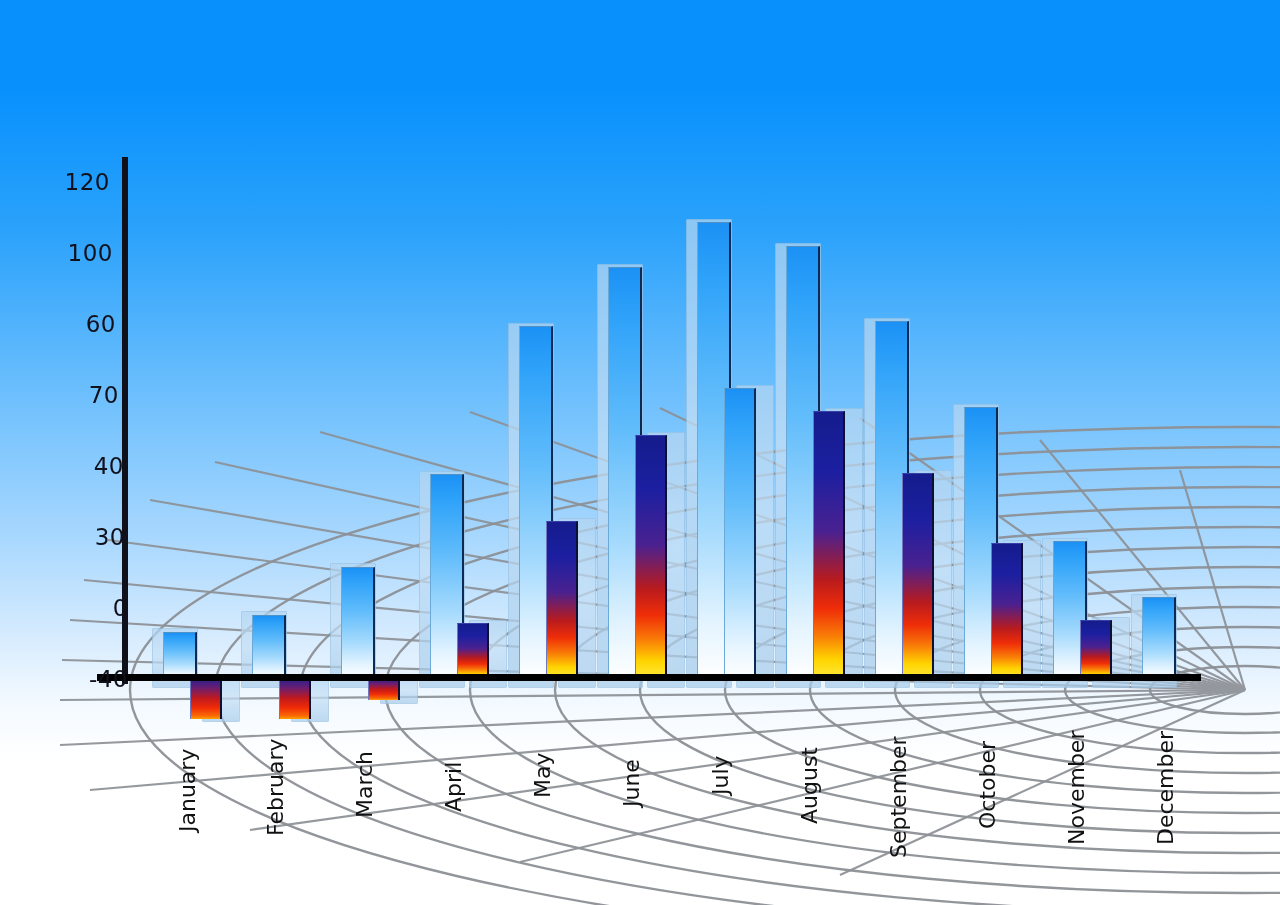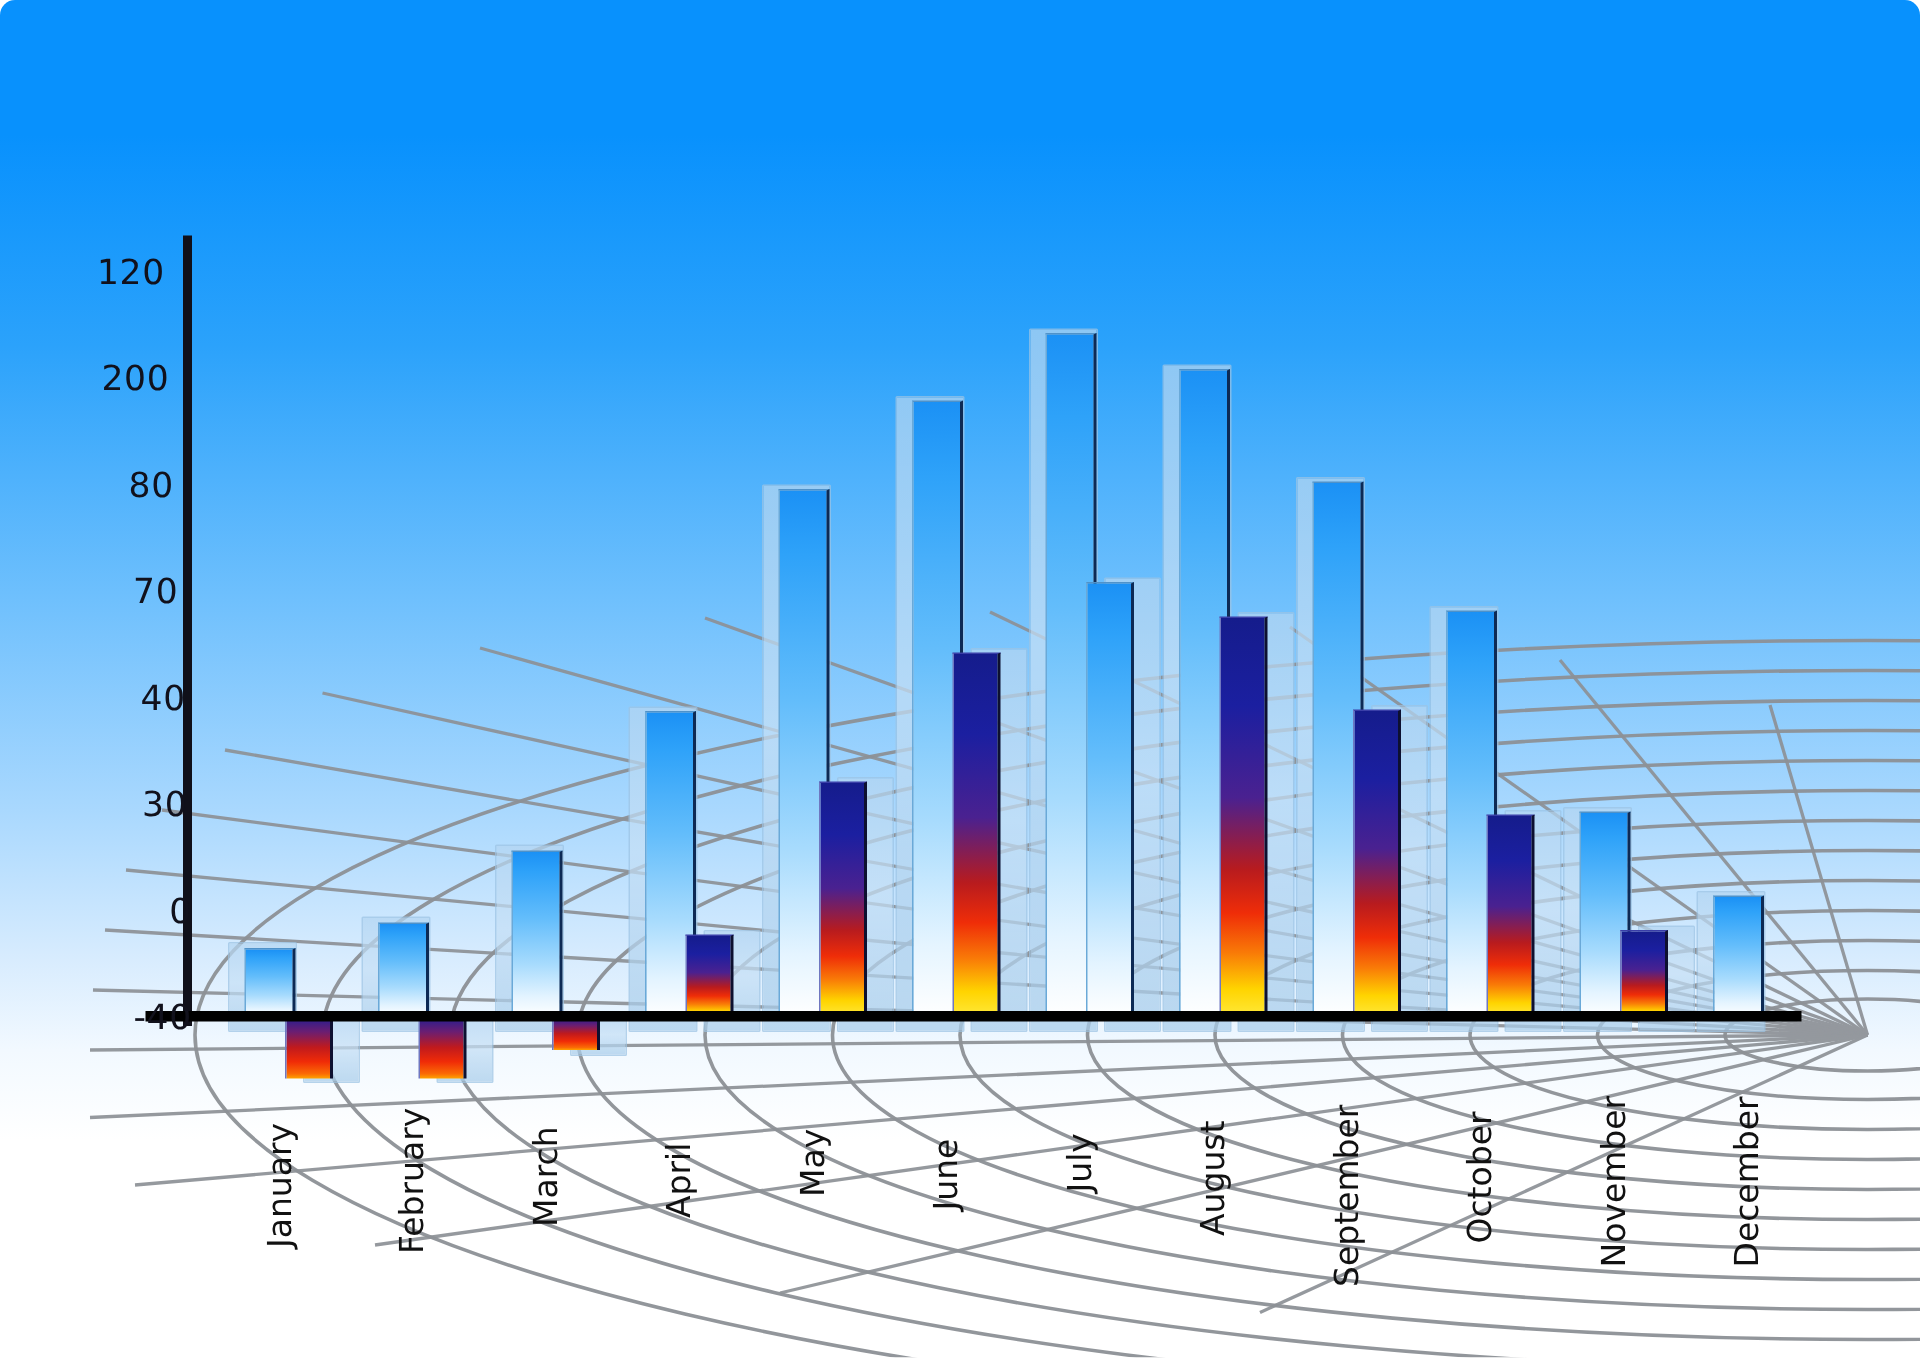--- a/index.html
+++ b/index.html
@@ -6,21 +6,20 @@
   body{
     width:1280px;height:905px;overflow:hidden;
     font-family:"Liberation Sans", sans-serif;
     background:#ffffff;
   }
   #stage{
     position:relative;width:1280px;height:905px;overflow:hidden;
     background:linear-gradient(to bottom,
        #0891fd 0px, #0891fd 90px, #2ba2fb 230px, #6fc0fd 400px,
        #a9d8fe 540px, #d8ecfe 640px, #f2f9ff 700px, #ffffff 760px, #ffffff 905px);
-    border-radius:10px;
   }
   
   #grid{position:absolute;left:0;top:0;width:1280px;height:905px;}
   
   #plot{position:absolute;left:0;top:0;width:1280px;height:905px;}
 
   .colgroup{position:absolute;bottom:0;top:0;}
 
   
   .shadow-bar{
@@ -219,22 +218,22 @@
       <div class="shadow-bar" style="left:1131px;top:594px;width:46px;height:94px;"></div>
       <div class="blue-bar" style="left:1142px;top:597px;width:34px;height:81px;"></div>
     </div>
 
   </div>
 
   <div id="yaxis" style="left:122px;top:157px;width:6px;height:527px;"></div>
   <div id="xaxis" style="left:97px;top:674px;width:1104px;height:7px;"></div>
 
   <div class="ytick" style="left:50px;top:169px;width:60px;">120</div>
-  <div class="ytick" style="left:53px;top:240px;width:60px;">200</div>
-  <div class="ytick" style="left:56px;top:311px;width:60px;">80</div>
+  <div class="ytick" style="left:53px;top:240px;width:60px;">100</div>
+  <div class="ytick" style="left:56px;top:311px;width:60px;">60</div>
   <div class="ytick" style="left:59px;top:382px;width:60px;">70</div>
   <div class="ytick" style="left:64px;top:453px;width:60px;">40</div>
   <div class="ytick" style="left:65px;top:524px;width:60px;">30</div>
   <div class="ytick" style="left:68px;top:595px;width:60px;">0</div>
   <div class="ytick" style="left:48px;top:666px;width:80px;">-40</div>
 
   <div class="xlabel" style="left:175px;top:832px;">January</div>
   <div class="xlabel" style="left:263px;top:836px;">February</div>
   <div class="xlabel" style="left:352px;top:818px;">March</div>
   <div class="xlabel" style="left:441px;top:812px;">April</div>

